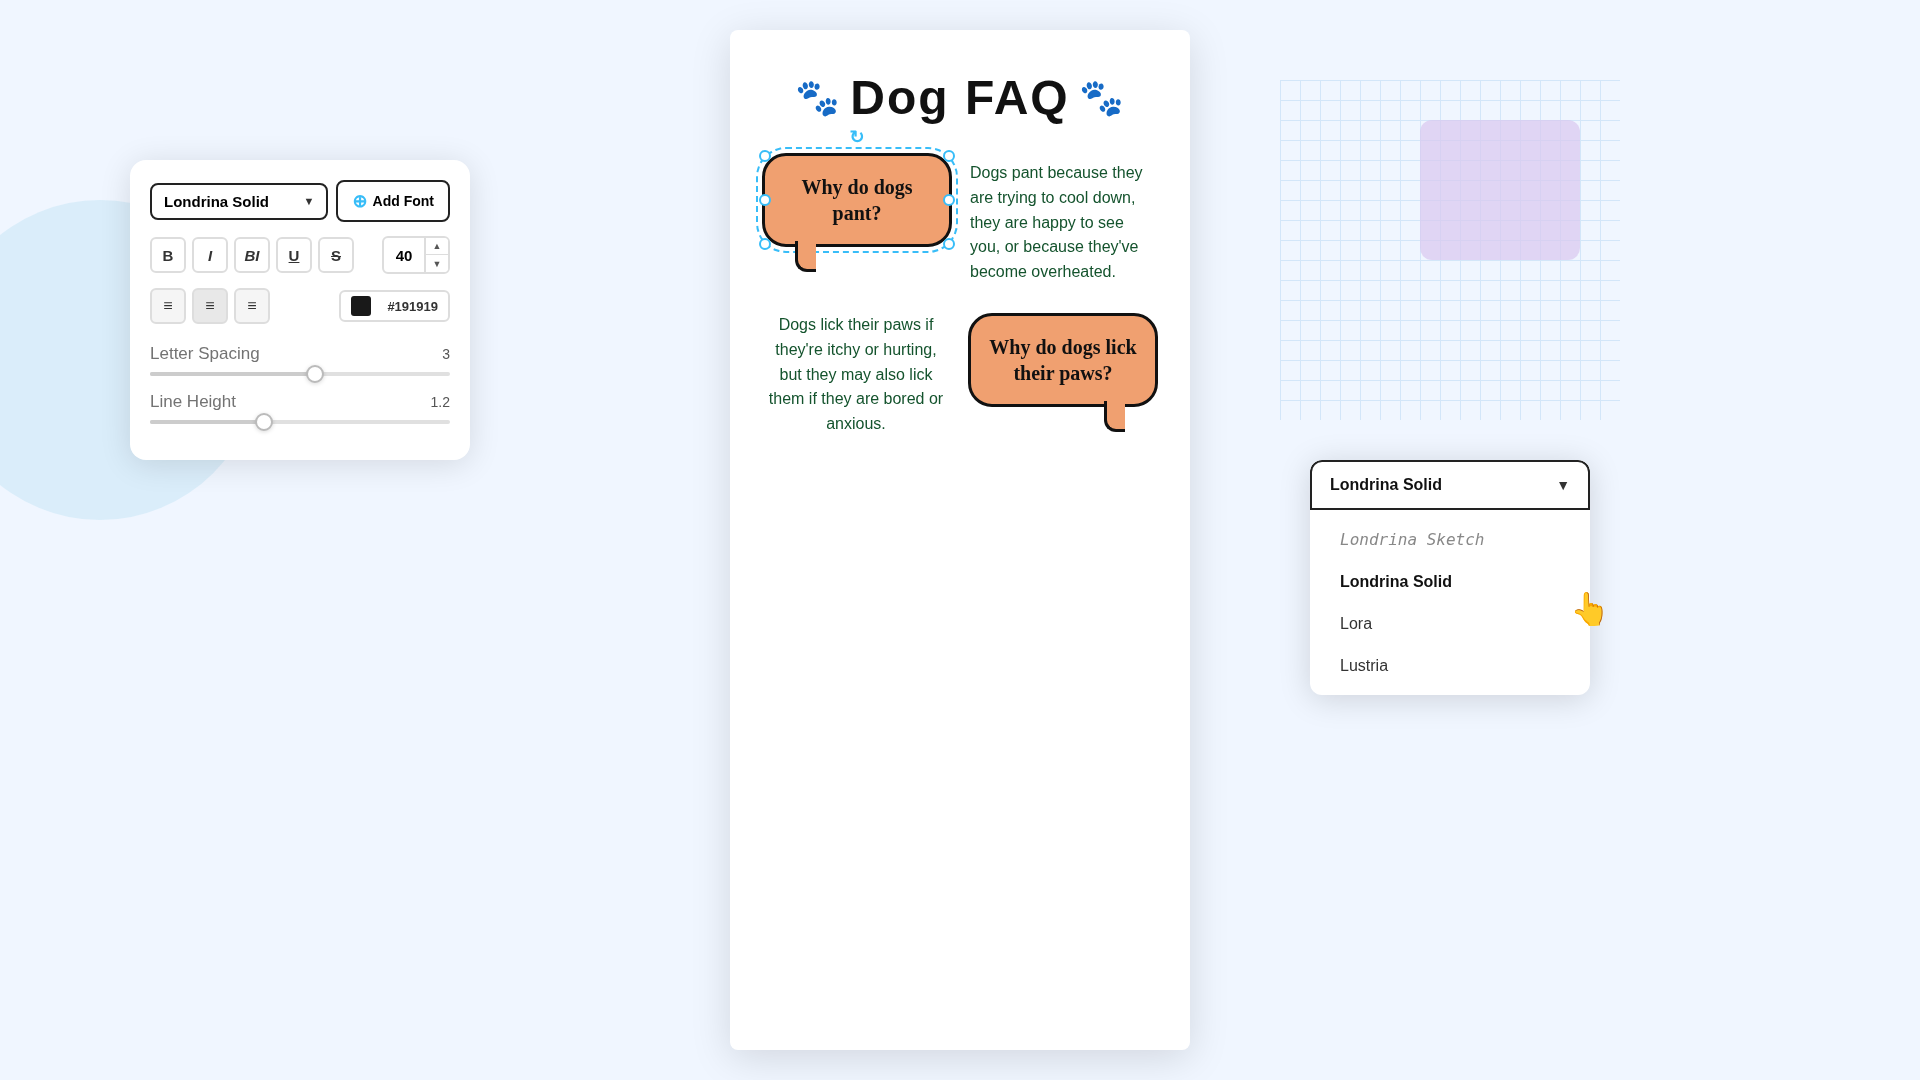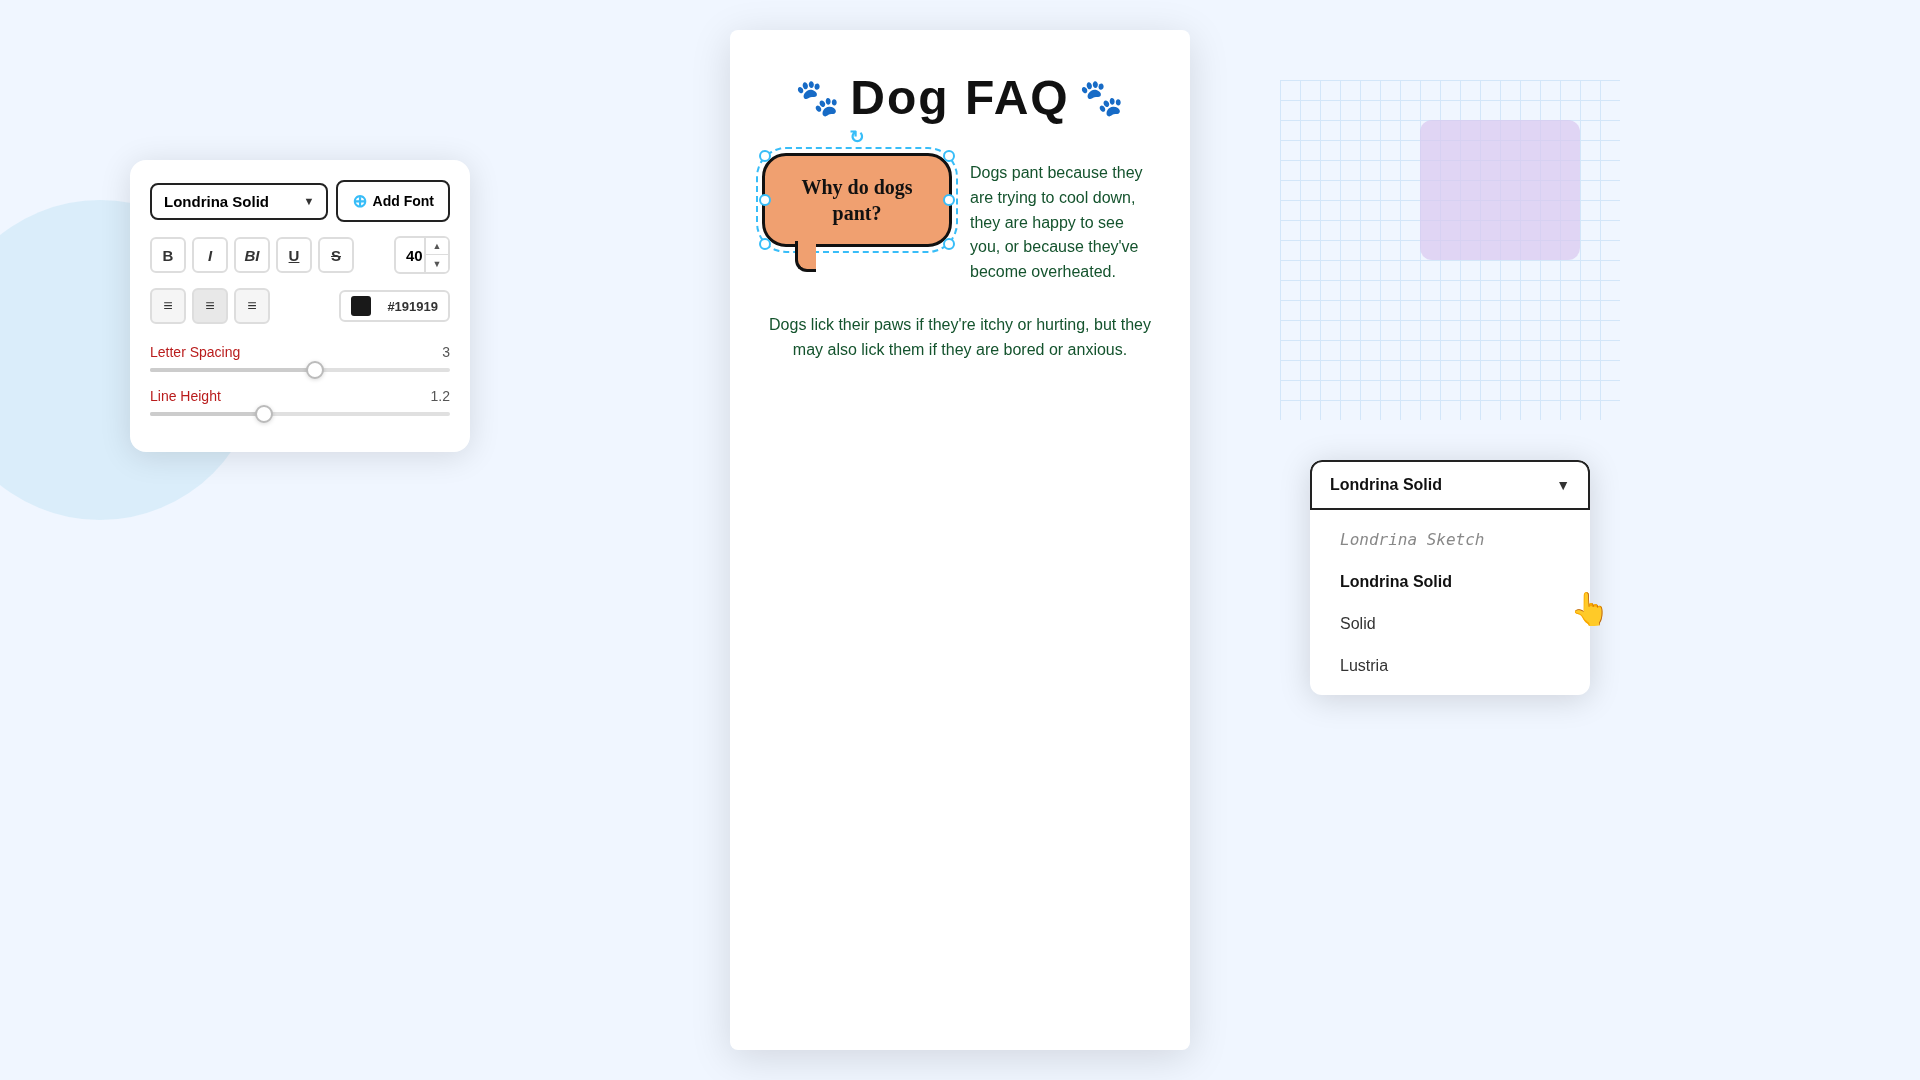--- a/index.html
+++ b/index.html
@@ -134,21 +134,21 @@
       border-radius: 6px;
       overflow: hidden;
       margin-left: auto;
     }
     .font-size-value {
       padding: 0 10px;
       font-size: 15px;
       font-weight: 600;
       border: none;
       background: #fff;
-      width: 28px;
+      width: 40px;
       text-align: center;
     }
     .font-size-arrows {
       display: flex;
       flex-direction: column;
       border-left: 2px solid #ddd;
     }
     .font-size-arrow {
       height: 17px;
       width: 22px;
@@ -208,22 +208,22 @@
     .slider-section {
       margin-bottom: 16px;
     }
     .slider-label-row {
       display: flex;
       justify-content: space-between;
       align-items: center;
       margin-bottom: 8px;
     }
     .slider-label {
-      font-size: 14px;
-      color: #b91c1c;
+      font-size: 17px;
+      color: #737373;
     }
     .slider-value {
       font-size: 14px;
       color: #555;
     }
     .slider-track {
       width: 100%;
       height: 4px;
       background: #e0e0e0;
       border-radius: 2px;
@@ -511,31 +511,36 @@
         <div class="resize-handle mr"></div>
         <div class="resize-handle bl"></div>
         <div class="resize-handle br"></div>
         <span>Why do dogs pant?</span>
       </div>
     </div>
     <div class="faq-answer">Dogs pant because they are trying to cool down, they are happy to see you, or because they've become overheated.</div>
   </div>
 
   <div class="faq-item reverse" style="margin-bottom: 28px;">
+    <div style="position:relative; flex-shrink:0;">
+      <div class="speech-bubble right-tail">
+        <span>Why do dogs lick their paws?</span>
+      </div>
+    </div>
     <div class="faq-answer" style="text-align:center; padding-top:0;">Dogs lick their paws if they're itchy or hurting, but they may also lick them if they are bored or anxious.</div>
   </div>
 
 </div>
 
 <div class="font-dropdown-panel">
   <div class="dropdown-header">
     <span class="dropdown-header-text">Londrina Solid</span>
     <span class="dropdown-arrow">▼</span>
   </div>
   <div class="dropdown-list">
     <div class="dropdown-item sketch">Londrina Sketch</div>
     <div class="dropdown-item active">Londrina Solid</div>
-    <div class="dropdown-item">Solid</div>
+    <div class="dropdown-item">Lora</div>
     <div class="dropdown-item">Lustria</div>
   </div>
 </div>
 
 <div class="cursor-hand">👆</div>
 
 </body></html>

